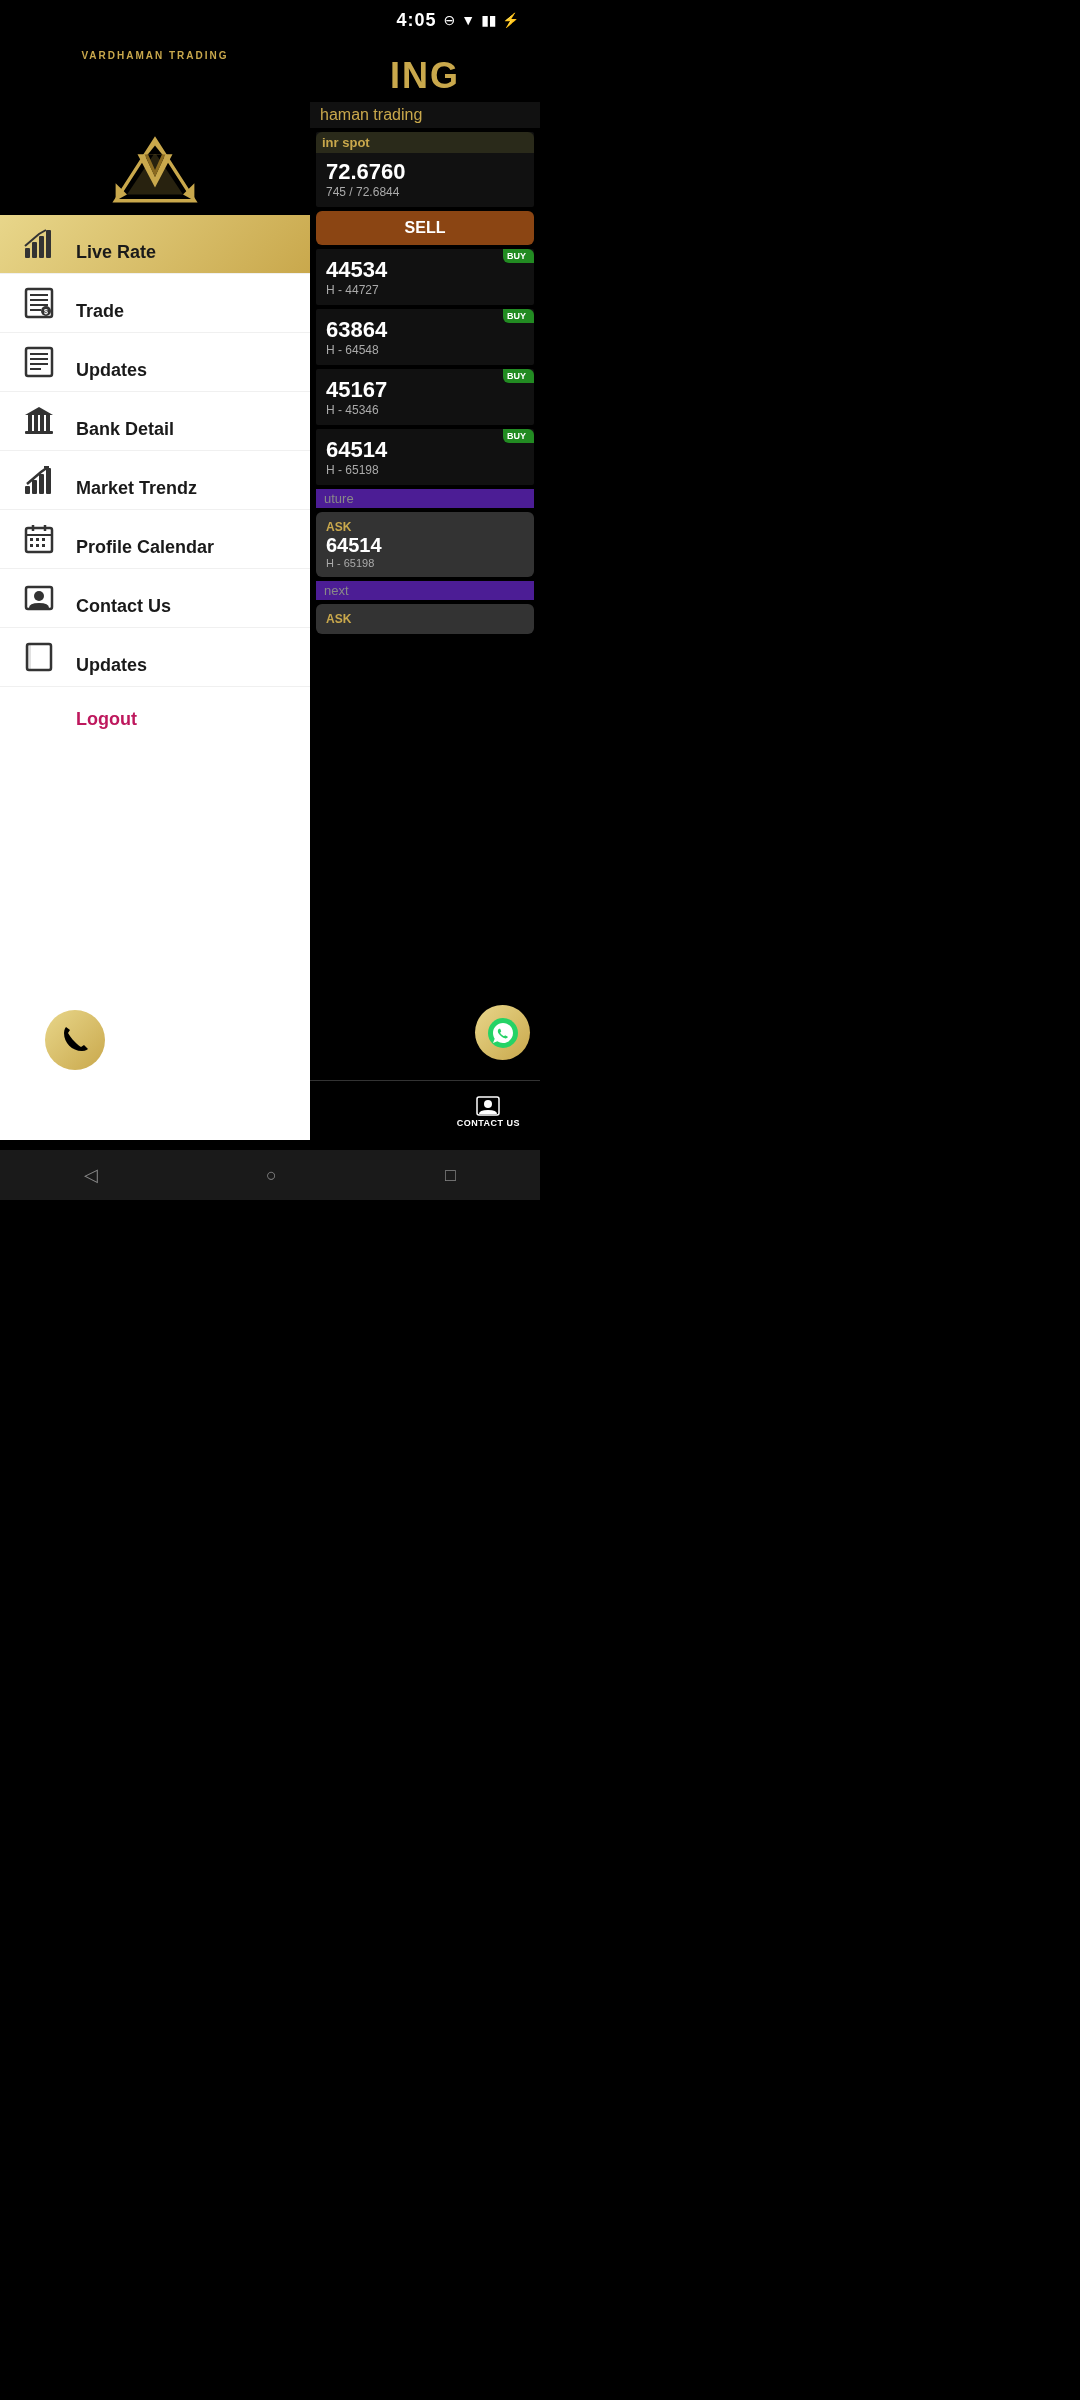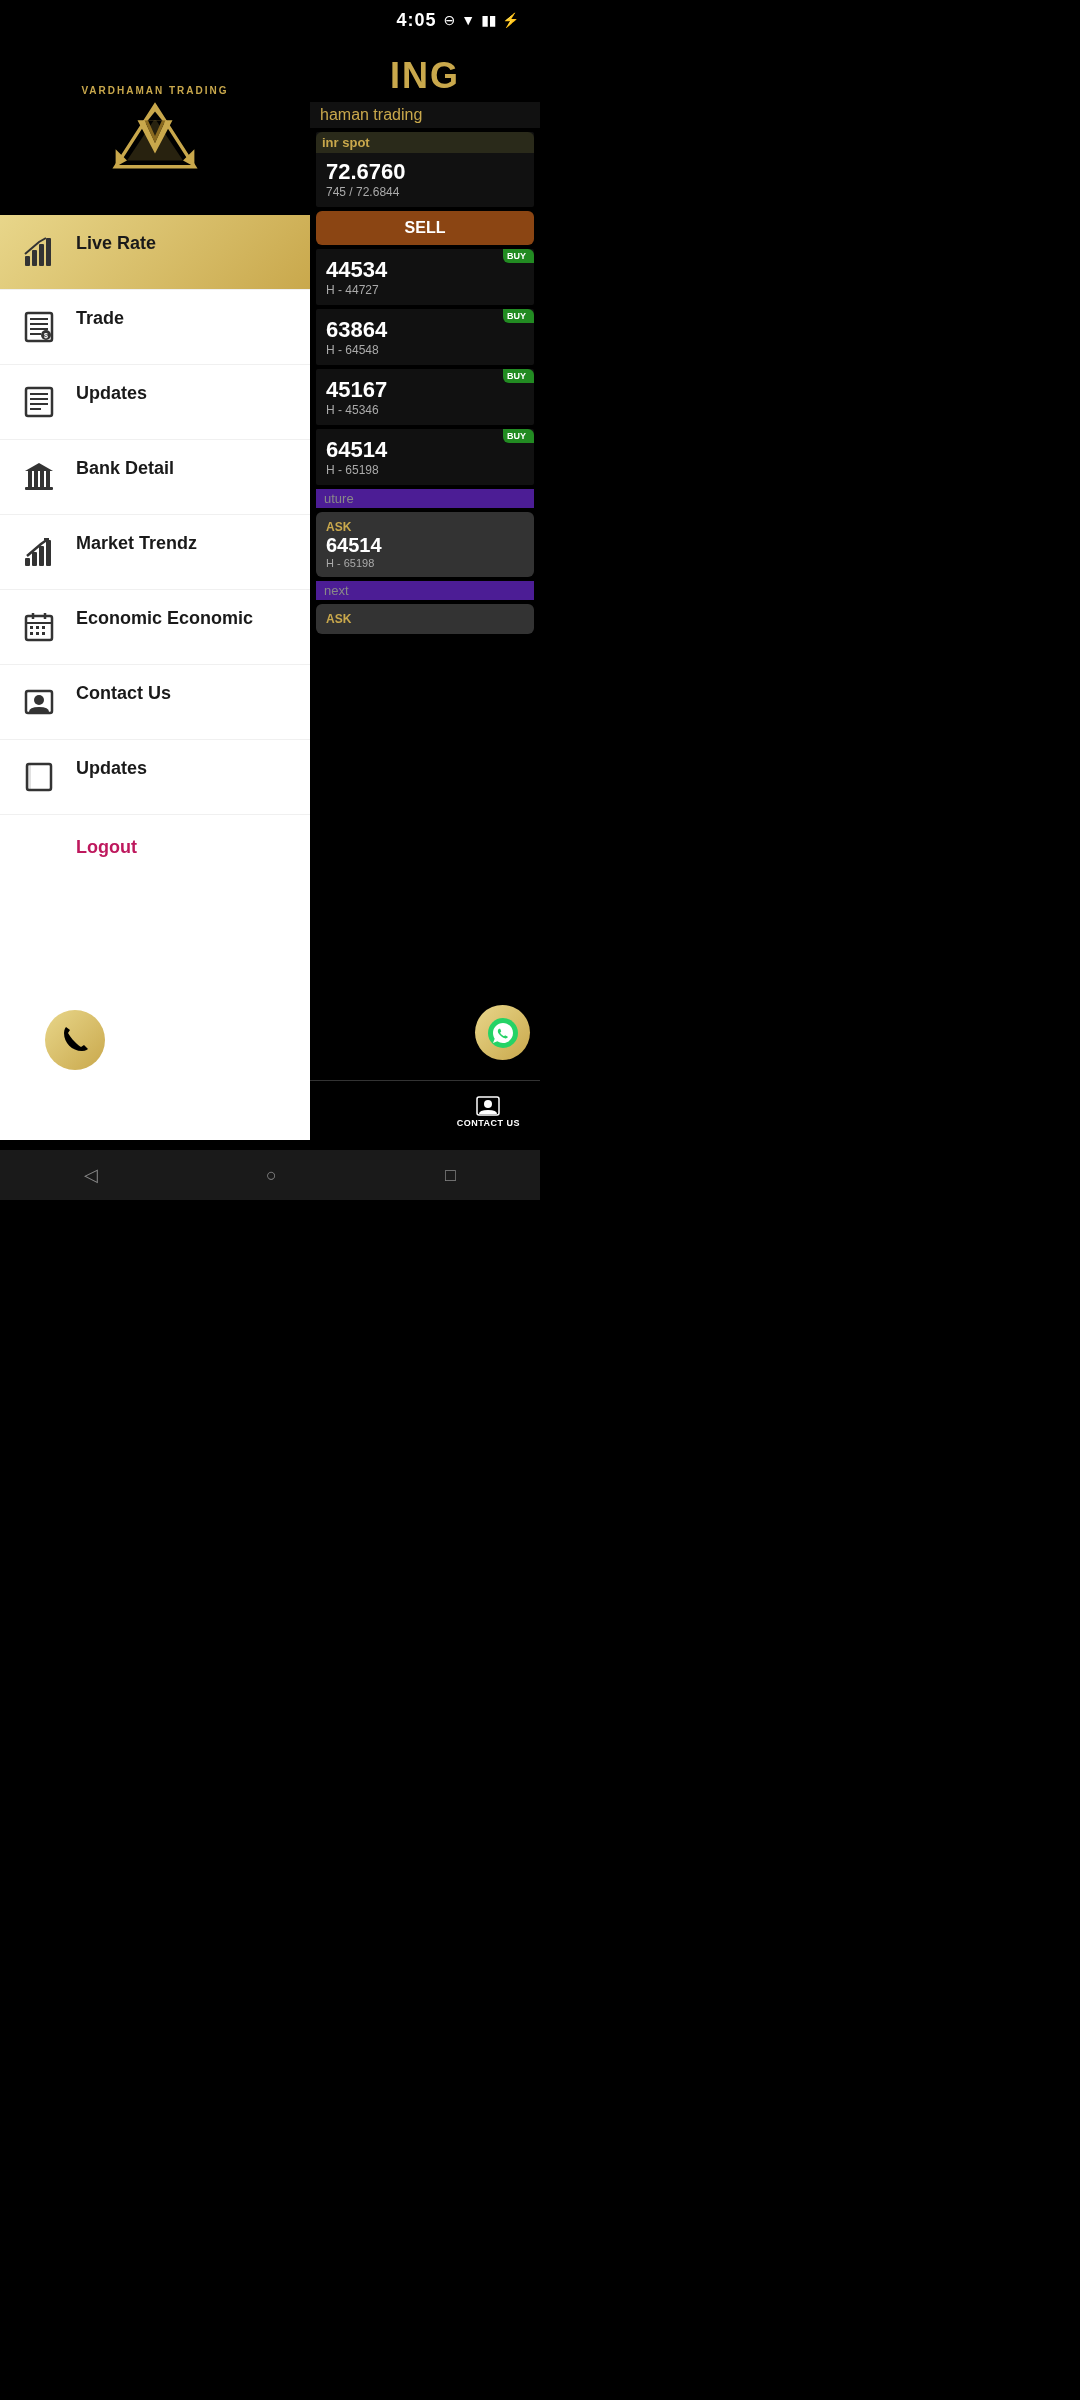--- a/index.html
+++ b/index.html
@@ -61,21 +61,21 @@
       flex-direction: column;
       flex-shrink: 0;
     }
 
     .sidebar-header {
       background: #000;
       height: 175px;
       display: flex;
       flex-direction: column;
       align-items: center;
-      justify-content: center;
+      justify-content: space-between;
       padding: 10px;
     }
 
     .logo-text {
       color: #c9a84c;
       font-size: 10px;
       font-weight: bold;
       letter-spacing: 2px;
       margin-bottom: 5px;
     }
@@ -87,22 +87,22 @@
     }
 
     .sidebar-menu {
       flex: 1;
       overflow-y: auto;
       padding: 0;
     }
 
     .menu-item {
       display: flex;
-      align-items: flex-start;
-      padding: 18px 20px;
+      align-items: flex-end;
+      padding: 10px 20px;
       cursor: pointer;
       background: #fff;
       border-bottom: 1px solid #f0f0f0;
     }
 
     .menu-item.active {
       background: linear-gradient(135deg, #e8d68a, #c9a84c);
     }
 
     .menu-icon {
@@ -412,21 +412,21 @@
             <line x1="10" y1="2" x2="10" y2="8" stroke="#333" stroke-width="2.5"></line>
             <line x1="22" y1="2" x2="22" y2="8" stroke="#333" stroke-width="2.5"></line>
             <rect x="7" y="15" width="3" height="3" fill="#333"></rect>
             <rect x="13" y="15" width="3" height="3" fill="#333"></rect>
             <rect x="19" y="15" width="3" height="3" fill="#333"></rect>
             <rect x="7" y="21" width="3" height="3" fill="#333"></rect>
             <rect x="13" y="21" width="3" height="3" fill="#333"></rect>
             <rect x="19" y="21" width="3" height="3" fill="#333"></rect>
           </svg>
         </div>
-        <span class="menu-label">Economic Economic</span>
+        <span class="menu-label">Profile Calendar</span>
       </div>
 
       <div class="menu-item">
         <div class="menu-icon">
           <svg width="32" height="32" viewBox="0 0 32 32" fill="none">
             <rect x="3" y="5" width="26" height="22" rx="2" stroke="#333" stroke-width="2.5" fill="none"></rect>
             <circle cx="16" cy="14" r="5" fill="#333"></circle>
             <path d="M6 26 Q6 21 16 21 Q26 21 26 26" fill="#333"></path>
           </svg>
         </div>

